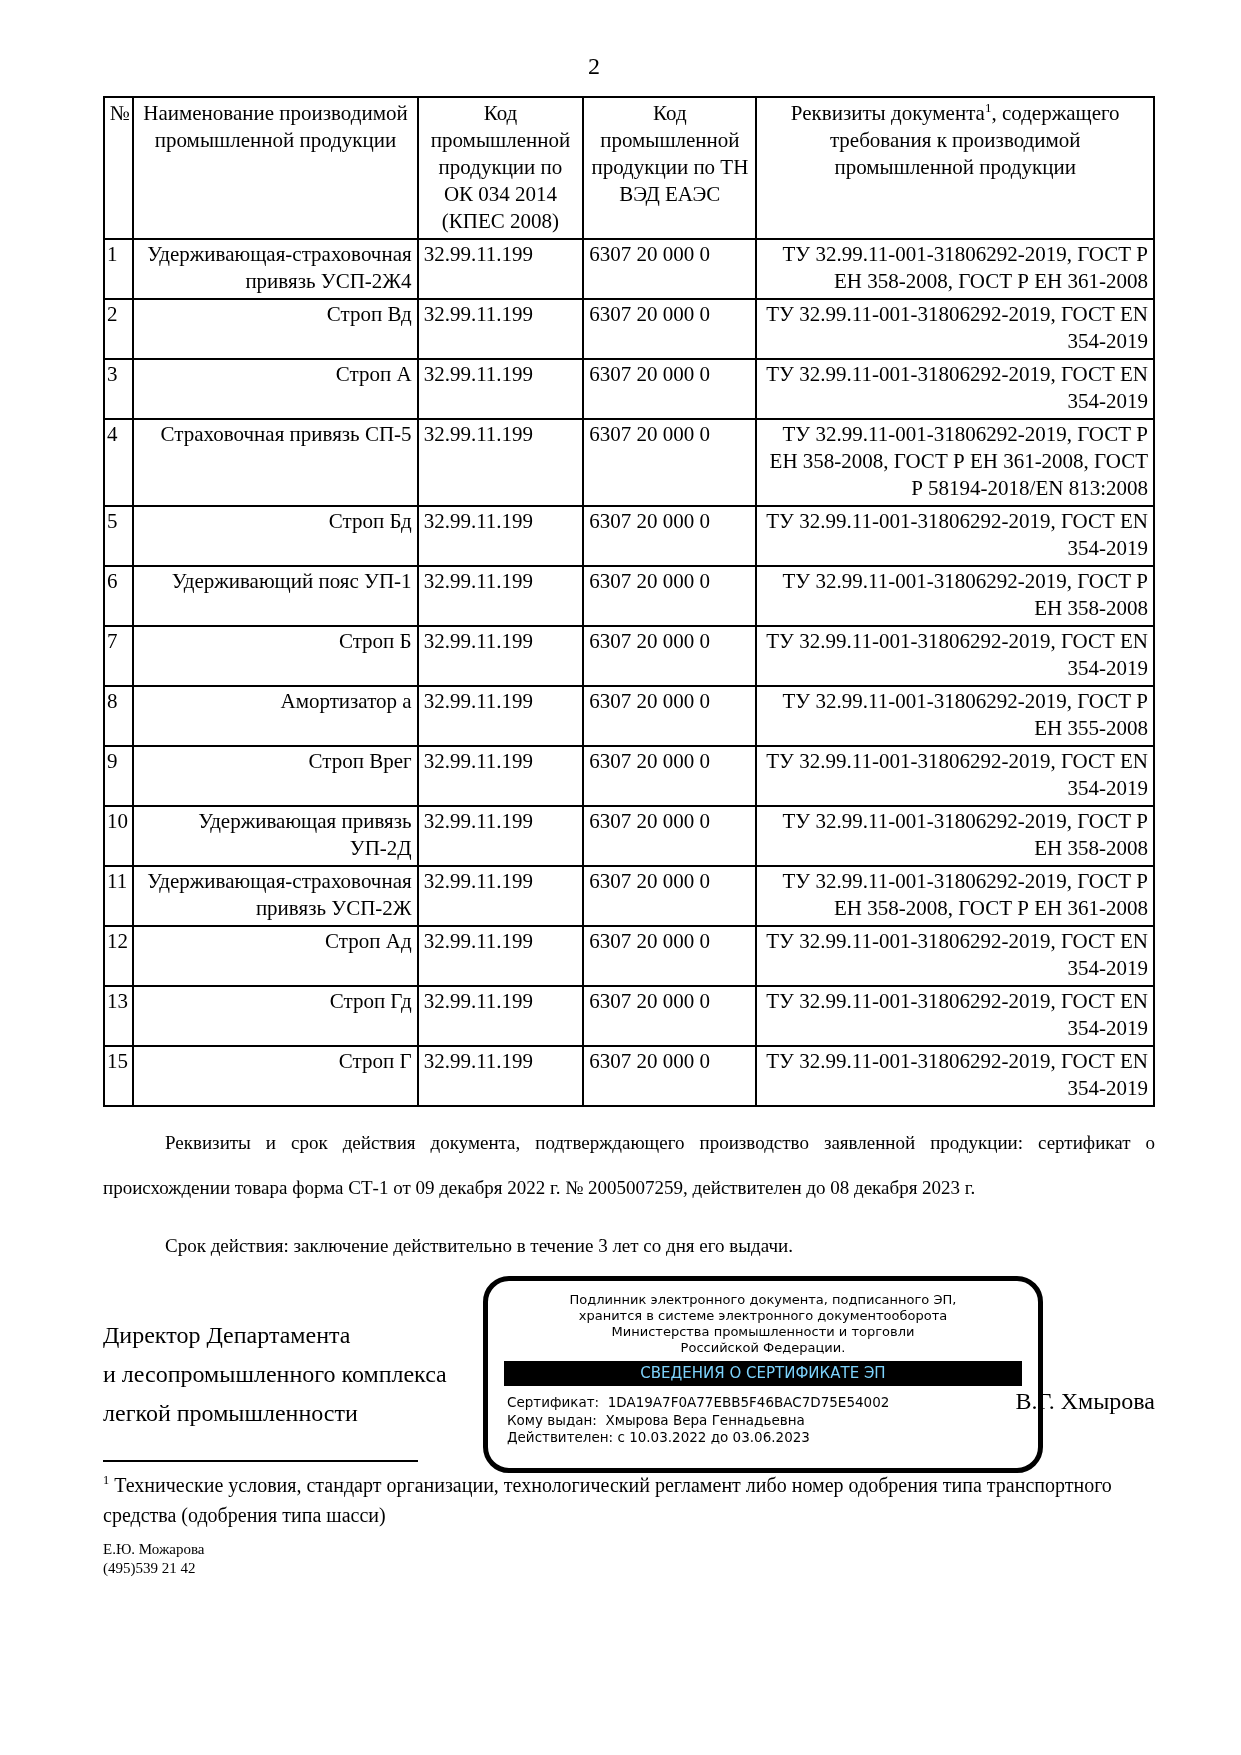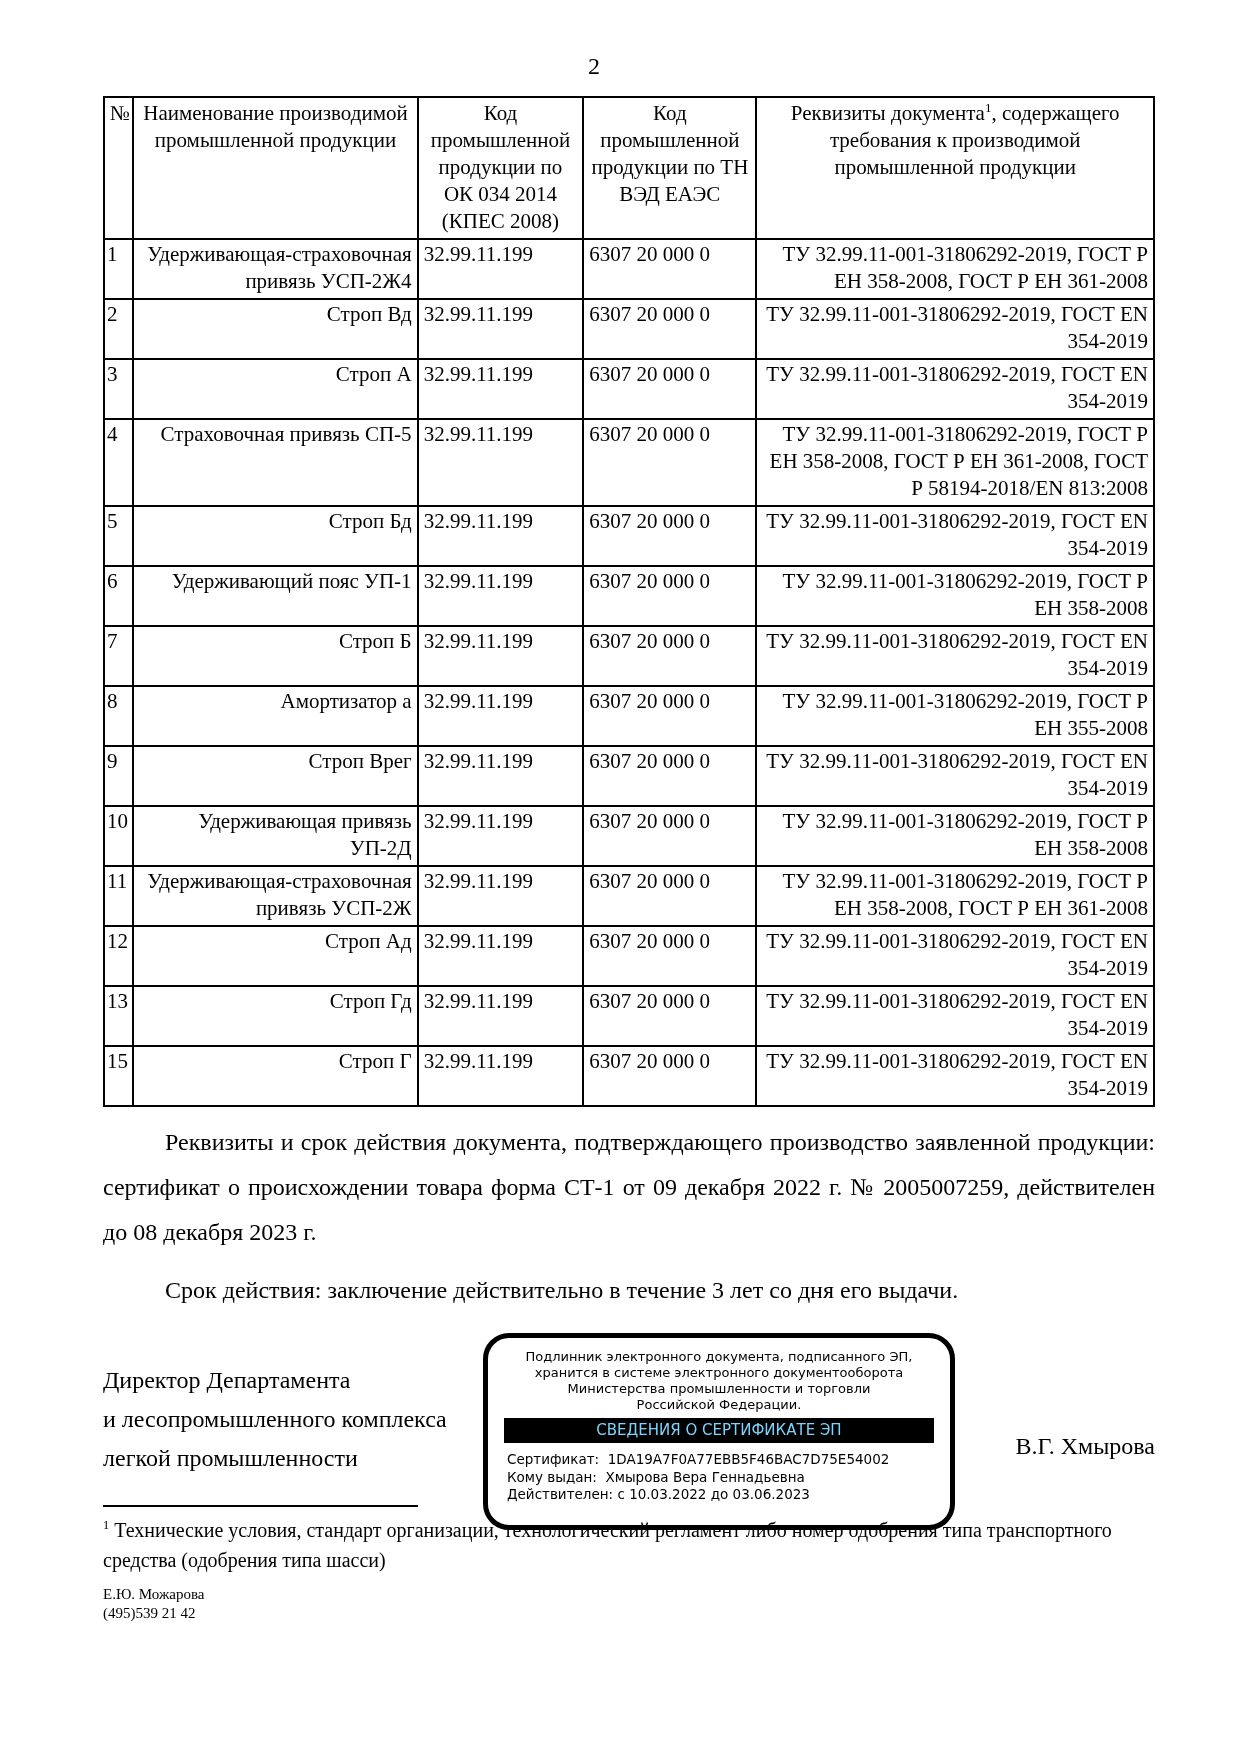--- a/index.html
+++ b/index.html
@@ -48,21 +48,21 @@
   .col-tnved { width:165px;border-radius:27px; }
   .col-req   { width:379px; }
   td.col-num  { text-align:left; padding-left:2px; padding-right:0; }
   td.col-name { text-align:right; }
   td.col-okpd, td.col-tnved { }
   td.col-req  { text-align:right; padding-left:6px; }
   sup { font-size:0.62em; vertical-align:super; line-height:0; }
 
   .para {
     width:1052px;
-    font-size:24px;
+    font-size:19px;
     line-height:45px;
     margin-top:13px;
     text-indent:62px;
   }
   .para.justify { text-align:justify; }
 
   .bottom-section {
     position:relative;
     width:1052px;
     height:330px;
@@ -70,22 +70,22 @@
   }
   .director {
     position:absolute; left:0; top:40px;
     font-size:24px; line-height:39px;
   }
   .sig-name {
     position:absolute; right:0; top:112px;
     font-size:24px;
   }
   .stamp {
-    position:absolute; left:380px; top:12px;
-    width:472px; height:197px;
+    position:absolute; left:380px; top:0;
+    width:560px; height:197px;
     border:5px solid #000;
     border-radius:26px;
     background:transparent;
     font-family:"DejaVu Sans", sans-serif;
     z-index:2;
   }
   .stamp-intro {
     margin-top:11px;
     text-align:center;
     font-size:13px;

